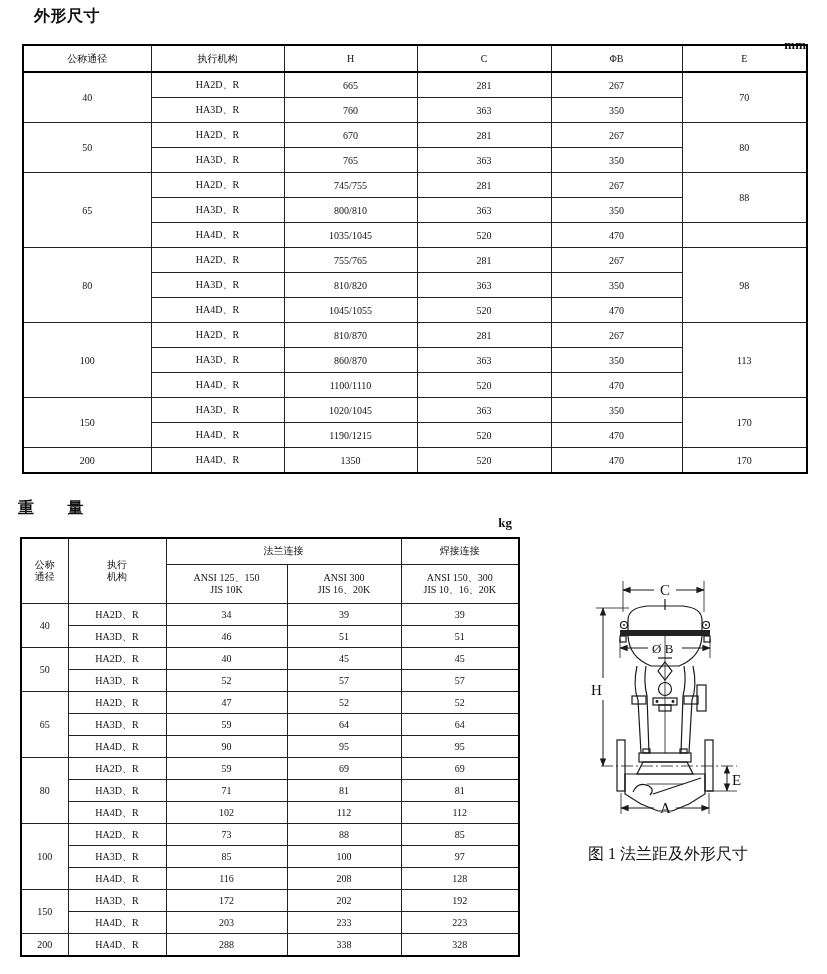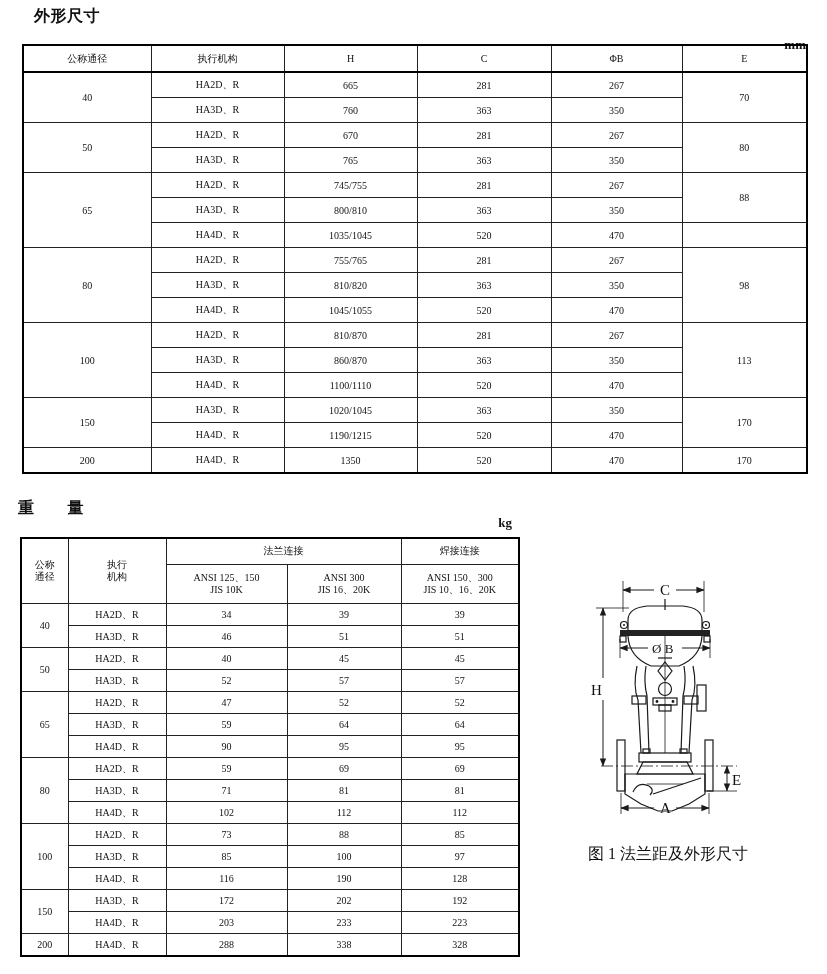--- a/index.html
+++ b/index.html
@@ -283,21 +283,21 @@
       </tr>
       <tr>
         <td>HA3D、R</td>
         <td>85</td>
         <td>100</td>
         <td>97</td>
       </tr>
       <tr>
         <td>HA4D、R</td>
         <td>116</td>
-        <td>190</td>
+        <td>208</td>
         <td>128</td>
       </tr>
       <tr class="grp">
         <td rowspan="2">150</td>
         <td>HA3D、R</td>
         <td>172</td>
         <td>202</td>
         <td>192</td>
       </tr>
       <tr>

